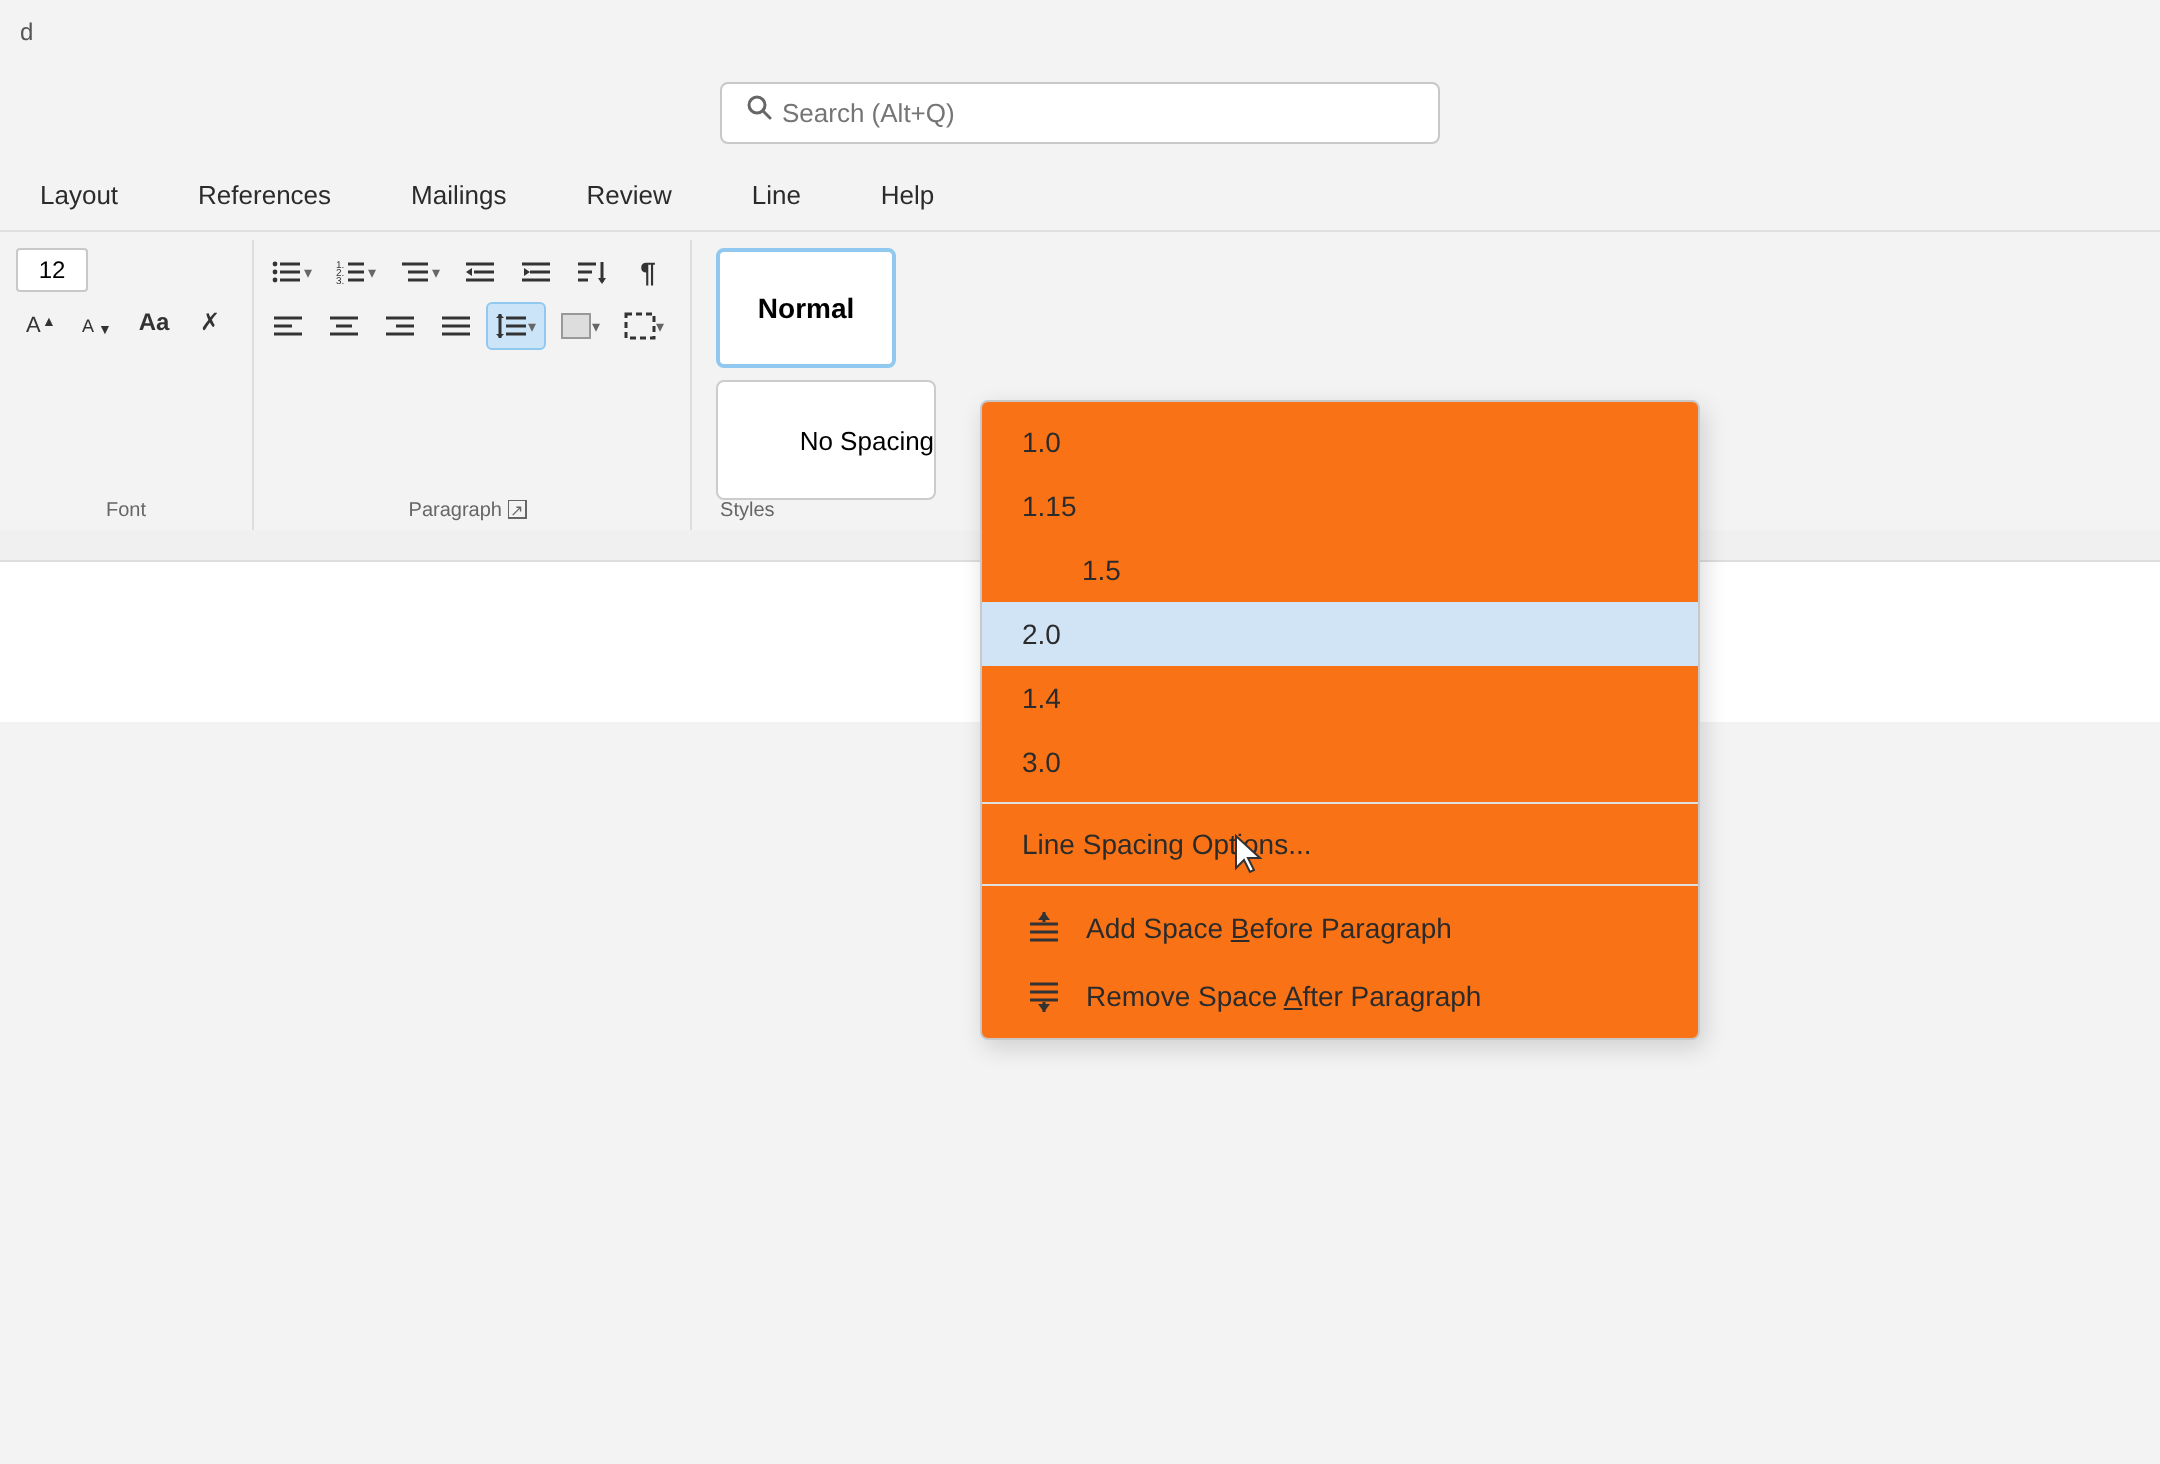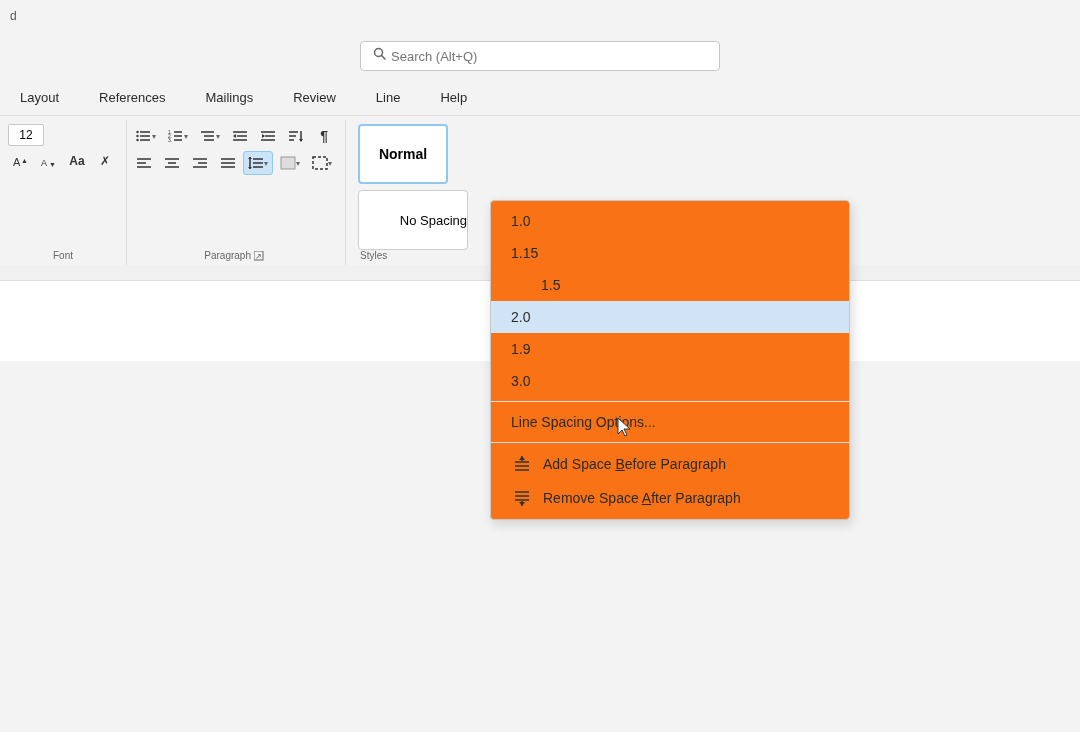--- a/index.html
+++ b/index.html
@@ -403,21 +403,21 @@
 
   <div class="dropdown-item">
     <span style="width:28px;margin-left:30px;">1.5</span>
   </div>
 
   <div class="dropdown-item highlighted">
     <span style="width:28px;">2.0</span>
   </div>
 
   <div class="dropdown-item">
-    <span style="width:28px;">1.9</span>
+    <span style="width:28px;">1.4</span>
   </div>
 
   <div class="dropdown-item">
     <span style="width:28px;">3.0</span>
   </div>
 
   <div class="dropdown-separator"></div>
 
   <div class="dropdown-item">
     <span>Line Spacing Options...</span>

